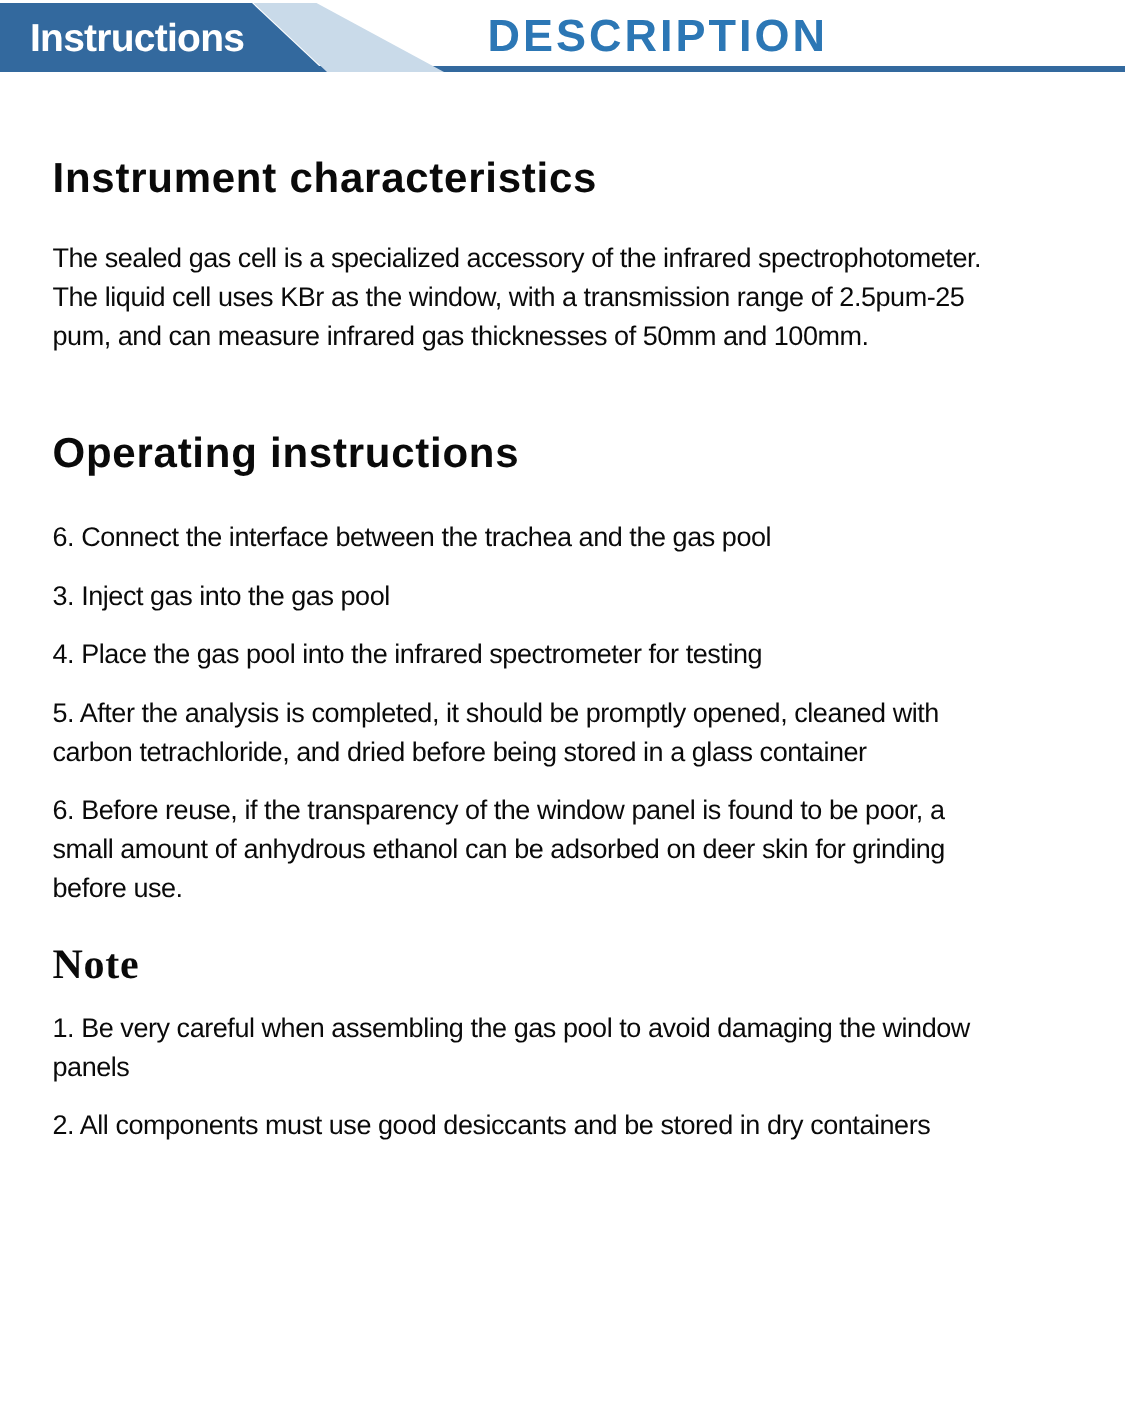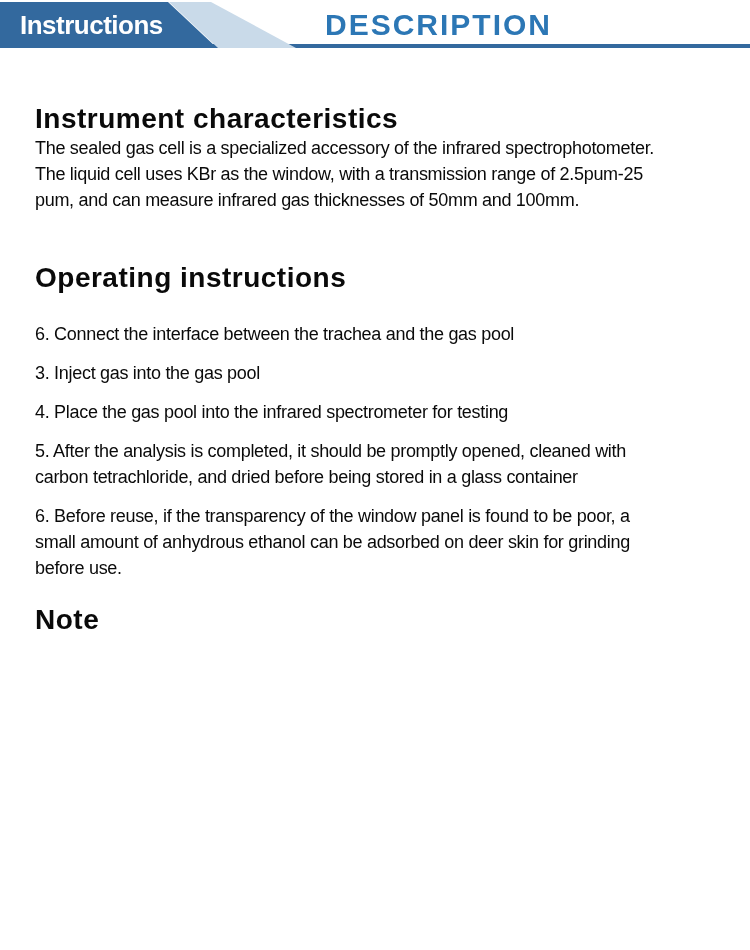--- a/index.html
+++ b/index.html
@@ -78,30 +78,30 @@
   h1.sec-heading {
     margin: 0;
     font-size: 28px;
     line-height: 32px;
     font-weight: bold;
     letter-spacing: 0.5px;
     color: #0a0a0a;
   }
   #instrument-heading { margin-top: 55px; }
   #operating-heading  { margin-top: 49px; }
-  #note-heading       { margin-top: 22px; line-height: 34px; }
+  #note-heading       { margin-top: 22px; line-height: 34px; font-family: Liberation Serif, serif; }
   .body-text {
     margin: 0;
     font-size: 18px;
     line-height: 26px;
     letter-spacing: -0.3px;
     white-space: pre-line;
     color: #0a0a0a;
   }
-  #instrument-body { }
+  #instrument-body { margin-top: 24px; }
   #operating-intro { margin-top: 30px; }
   .steps { margin-top: 27px; }
   .step-item { margin: 0 0 13px 0; }
   .step-item:last-child { margin-bottom: 0; }
   .note-items { margin-top: 11px; }
   .note-item { margin: 0 0 13px 0; }
   .note-item:last-child { margin-bottom: 0; }
 </style>
 </head>
 <body>
@@ -129,14 +129,19 @@
     <p class="body-text step-item">3. Inject gas into the gas pool</p>
     <p class="body-text step-item">4. Place the gas pool into the infrared spectrometer for testing</p>
     <p class="body-text step-item">5. After the analysis is completed, it should be promptly opened, cleaned with
 carbon tetrachloride, and dried before being stored in a glass container</p>
     <p class="body-text step-item">6. Before reuse, if the transparency of the window panel is found to be poor, a
 small amount of anhydrous ethanol can be adsorbed on deer skin for grinding
  before use.</p>
   </div>
 
   <h1 class="sec-heading" id="note-heading">Note</h1>
+  <div class="note-items">
+    <p class="body-text note-item">1. Be very careful when assembling the gas pool to avoid damaging the window
+panels</p>
+    <p class="body-text note-item">2. All components must use good desiccants and be stored in dry containers</p>
+  </div>
 
 </div>
 
 </body></html>

